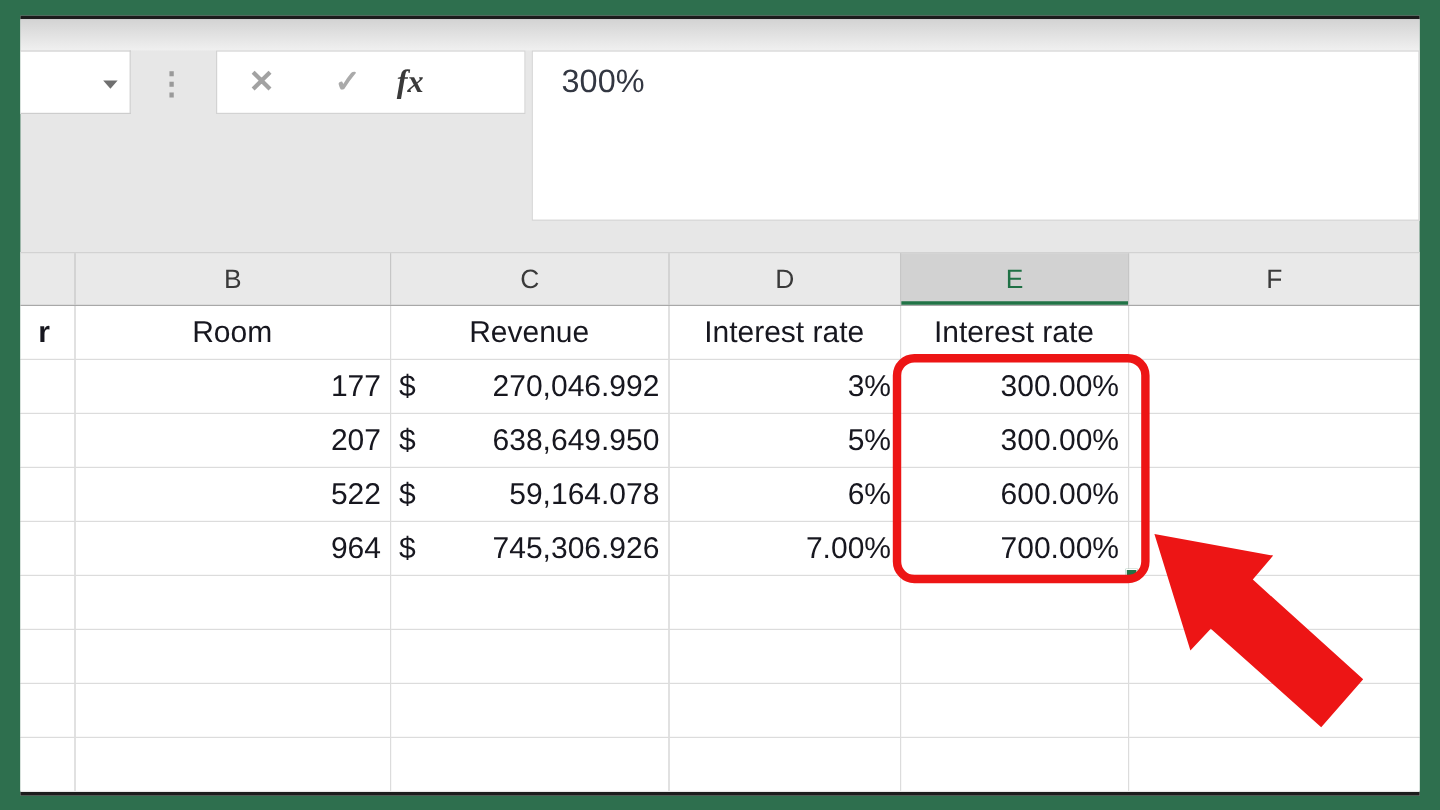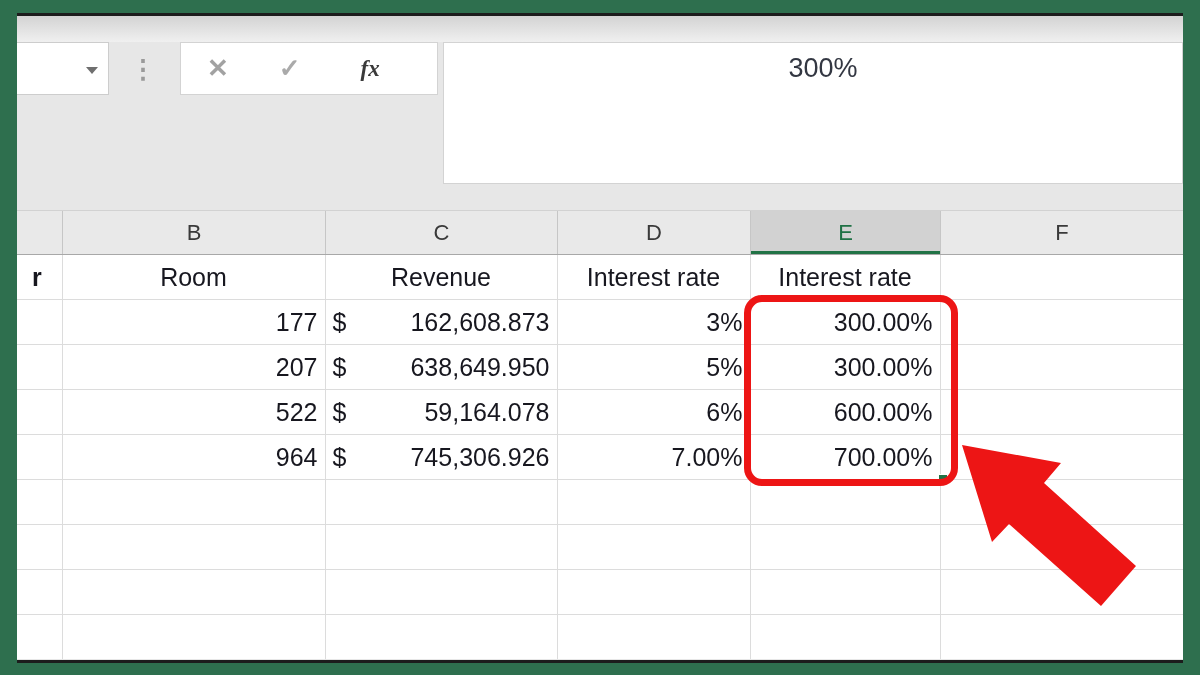--- a/index.html
+++ b/index.html
@@ -34,28 +34,28 @@
   }
 
   
   .fx-group {
     position:absolute; left:180px; top:42px; width:258px; height:53px;
     background:#ffffff; border:1px solid #d3d3d3; box-sizing:border-box;
     display:flex; align-items:center;
   }
   .btn-cancel { margin-left:26px; color:#a2a2a2; font-size:26px; font-weight:600; }
   .btn-enter  { margin-left:50px; color:#aaaaaa; font-size:26px; font-weight:700; }
-  .btn-fx     { margin-left:60px; color:#3a3a3a; font-size:23px; font-style:italic; font-weight:600;
+  .btn-fx     { margin-left:30px; color:#3a3a3a; font-size:27px; font-style:italic; font-weight:600;
                 font-family:"Liberation Serif", serif; }
 
   
   .formula-bar {
     position:absolute; left:443px; top:42px; width:740px; height:142px;
     background:#ffffff; border:1px solid #d3d3d3; box-sizing:border-box;
-    font-size:27px; color:#333742; padding:10px 4px 0 24px;text-align:center;
+    font-size:27px; color:#333742; padding:10px 4px 0 24px;
   }
 
   
   .col-headers {
     position:absolute; left:17px; top:210px; width:1166px; height:45px;
     display:flex; box-sizing:border-box;
     background:#e9e9e9; border-top:1px solid #d2d2d2; border-bottom:1px solid #a8a8a8;
   }
   .col-head {
     box-sizing:border-box; height:100%; display:flex; align-items:center; justify-content:center;
@@ -149,21 +149,21 @@
       <td class="hdr">Interest rate</td>
       <td class="hdr">Interest rate</td>
       <td></td>
     </tr>
     <tr>
       <td></td>
       <td class="num">177</td>
       <td>
         <div class="acct">
           <span>$</span>
-          <span>162,608.873</span>
+          <span>270,046.992</span>
         </div>
       </td>
       <td class="num">3%</td>
       <td class="num e-active">300.00%</td>
       <td></td>
     </tr>
     <tr>
       <td></td>
       <td class="num">207</td>
       <td>

